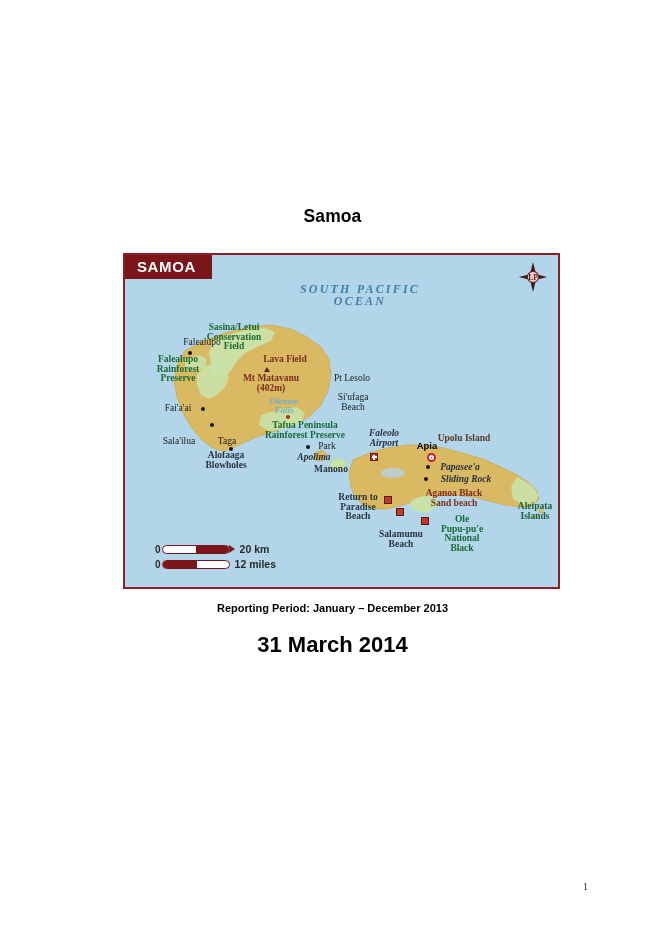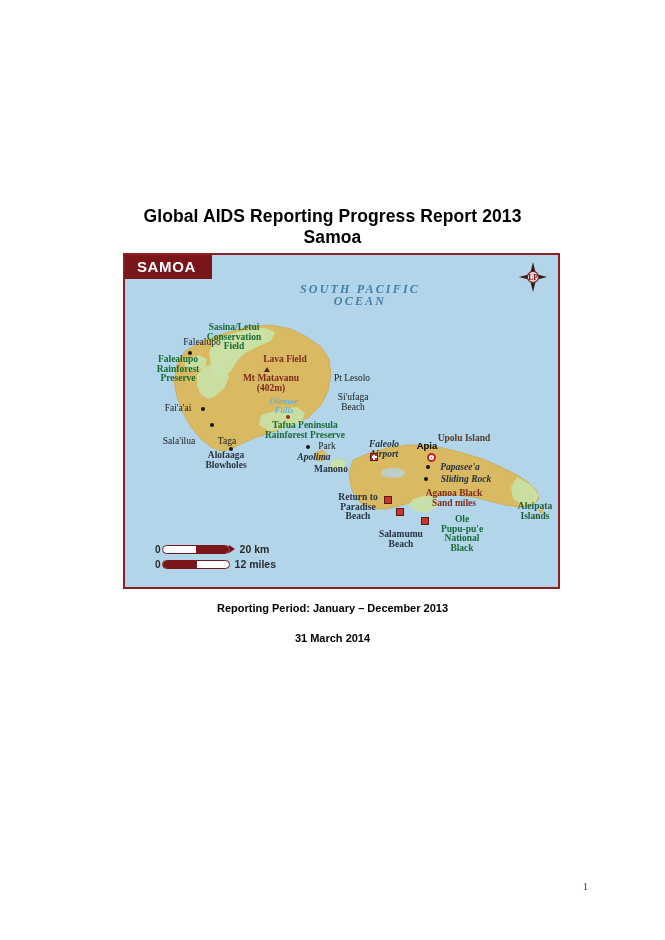--- a/index.html
+++ b/index.html
@@ -277,38 +277,37 @@
     font-size: 11px;
     font-weight: bold;
     color: #000000;
   }
   #report-date {
     position: absolute;
     left: 0;
     top: 632px;
     width: 665px;
     text-align: center;
-    font-size: 11px;
+    font-size: 22px;
     font-weight: bold;
     color: #000000;
   }
   #page-number {
     position: absolute;
     right: 77px;
     top: 881px;
     font-family: "Liberation Serif", serif;
     font-size: 10px;
     color: #2a2a2a;
   }
 </style>
 </head>
 <body>
 
 <div id="title-block">
-  <div class="doc-title">Global AIDS Reporting Progress Report 2013</div>
   <div class="doc-title">Samoa</div>
 </div>
 
 <div id="map-figure">
 
   <svg id="map-svg" viewBox="0 0 433 332" preserveAspectRatio="none">
     <rect x="0" y="0" width="433" height="332" fill="#b2d5ea"></rect>
 
     <path fill="#d9b962" stroke="#c8a74e" stroke-width="0.7" d="M52,110 L60,96 L78,86 L100,78 L124,72 L146,70 L166,74 L182,82
              L196,92 L204,104 L206,120 L203,136 L196,150 L184,162 L168,170
@@ -426,39 +425,39 @@
       </div>
       <div class="mlabel lbl-plain" style="left: 186px; top: 187px; width: 32px; white-space: normal;">
         <div>Park</div>
       </div>
       <div class="mlabel lbl-ital-navy" style="left: 165px; top: 198px; width: 48px; white-space: normal;">
         <div>Apolima</div>
       </div>
       <div class="mlabel lbl-navy" style="left: 182px; top: 210px; width: 48px; white-space: normal;">
         <div>Manono</div>
       </div>
-      <div class="mlabel lbl-ital-navy" style="left: 235px; top: 185px; width: 48px; white-space: normal;">
+      <div class="mlabel lbl-ital-navy" style="left: 235px; top: 174px; width: 48px; white-space: normal;">
         <div>Faleolo</div>
         <div>Airport</div>
       </div>
       <div class="mlabel lbl-brown" style="left: 305px; top: 169px; width: 68px; white-space: normal; margin-top: 10px;">
         <div>Upolu Island</div>
       </div>
       <div class="mlabel lbl-capital" style="left: 287px; top: 186px; width: 30px; white-space: normal;">
         <div>Apia</div>
       </div>
       <div class="mlabel lbl-ital-navy" style="left: 308px; top: 208px; width: 54px; white-space: normal;">
         <div>Papasee'a</div>
       </div>
       <div class="mlabel lbl-ital-navy" style="left: 308px; top: 220px; width: 66px; white-space: normal;">
         <div>Sliding Rock</div>
       </div>
       <div class="mlabel lbl-red" style="left: 292px; top: 234px; width: 74px; white-space: normal;">
         <div>Aganoa Black</div>
-        <div>Sand miles</div>
+        <div>Sand beach</div>
       </div>
       <div class="mlabel lbl-navy" style="left: 205px; top: 238px; width: 56px; white-space: normal;">
         <div>Return to</div>
         <div>Paradise</div>
         <div>Beach</div>
       </div>
       <div class="mlabel lbl-navy" style="left: 245px; top: 275px; width: 62px; white-space: normal;">
         <div>Salamumu</div>
         <div>Beach</div>
       </div>

